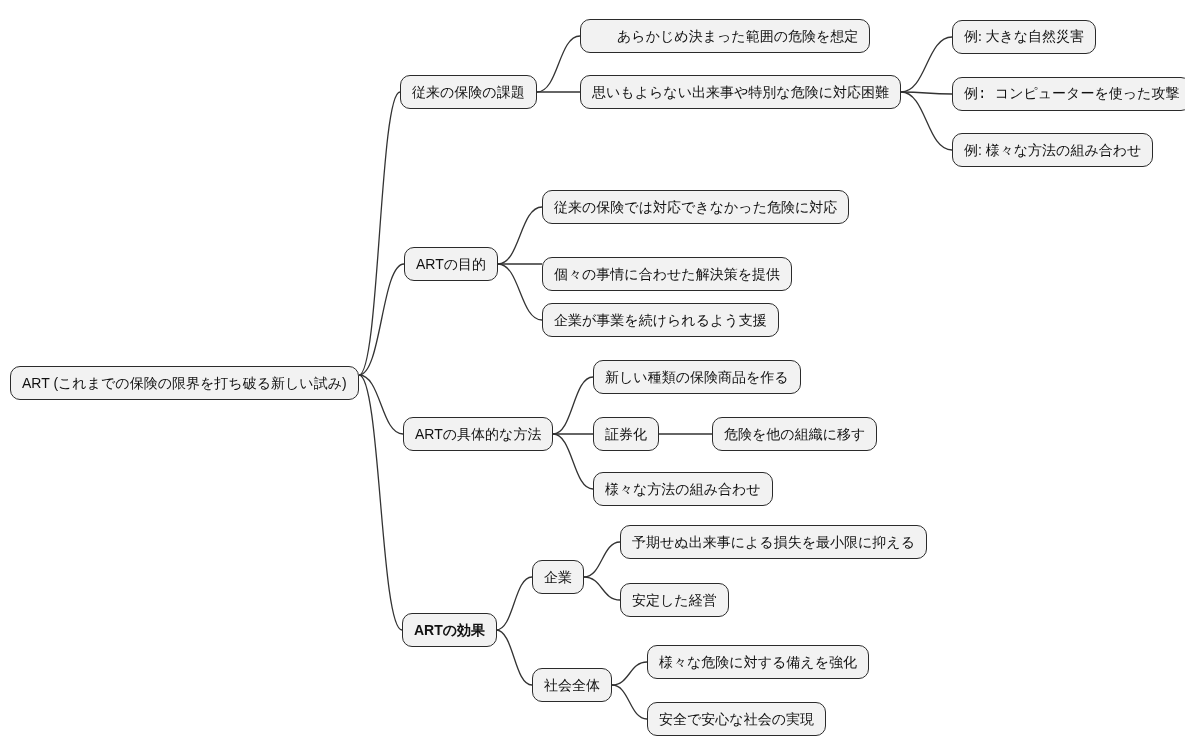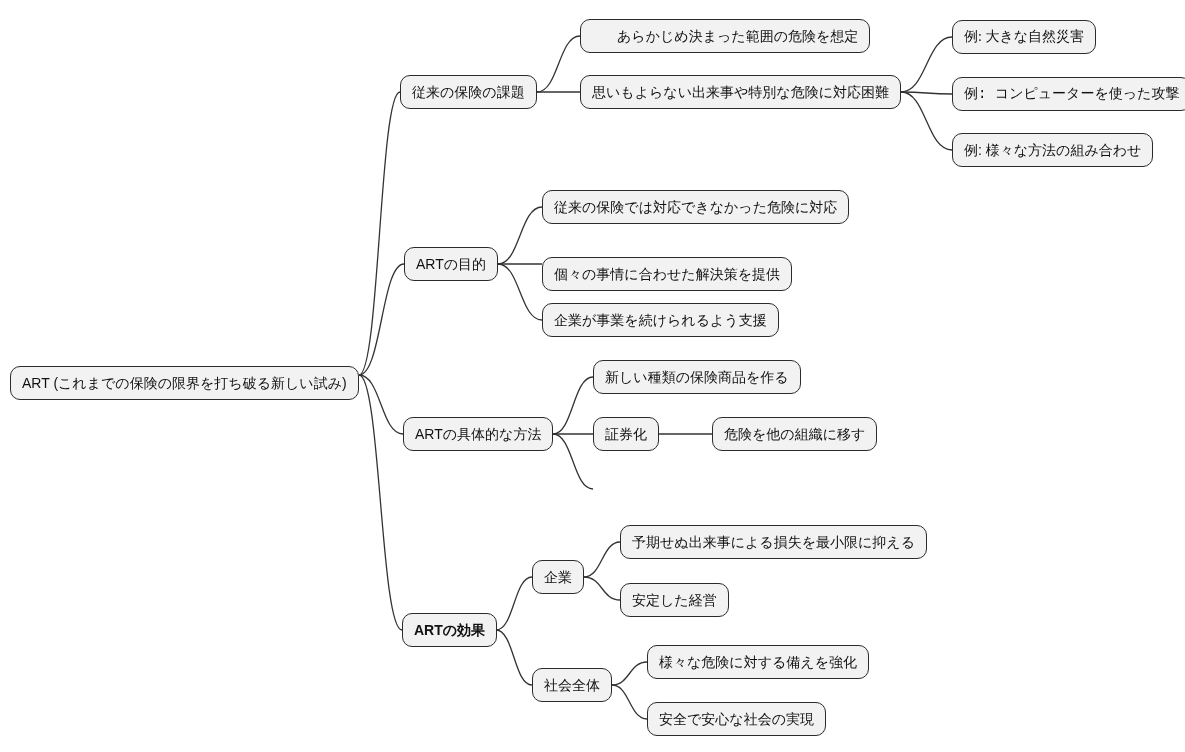--- a/index.html
+++ b/index.html
@@ -75,20 +75,21 @@
 
   <div class="node" style="left:404px; top:247px;">ARTの目的</div>
   <div class="node" style="left:542px; top:190px;">従来の保険では対応できなかった危険に対応</div>
   <div class="node" style="left:542px; top:257px;">個々の事情に合わせた解決策を提供</div>
   <div class="node" style="left:542px; top:303px;">企業が事業を続けられるよう支援</div>
 
   <div class="node" style="left:403px; top:417px;">ARTの具体的な方法</div>
   <div class="node" style="left:593px; top:360px;">新しい種類の保険商品を作る</div>
   <div class="node" style="left:593px; top:417px;">証券化</div>
   <div class="node" style="left:712px; top:417px;">危険を他の組織に移す</div>
+  <div class="node" style="left:593px; top:472px;">様々な方法の組み合わせ</div>
 
   <div class="node" style="left:402px; top:613px;font-weight:bold;">ARTの効果</div>
   <div class="node" style="left:532px; top:560px;">企業</div>
   <div class="node" style="left:620px; top:525px;">予期せぬ出来事による損失を最小限に抑える</div>
   <div class="node" style="left:620px; top:583px;">安定した経営</div>
   <div class="node" style="left:532px; top:668px;">社会全体</div>
   <div class="node" style="left:647px; top:645px;">様々な危険に対する備えを強化</div>
   <div class="node" style="left:647px; top:702px;">安全で安心な社会の実現</div>
 </div>
 

